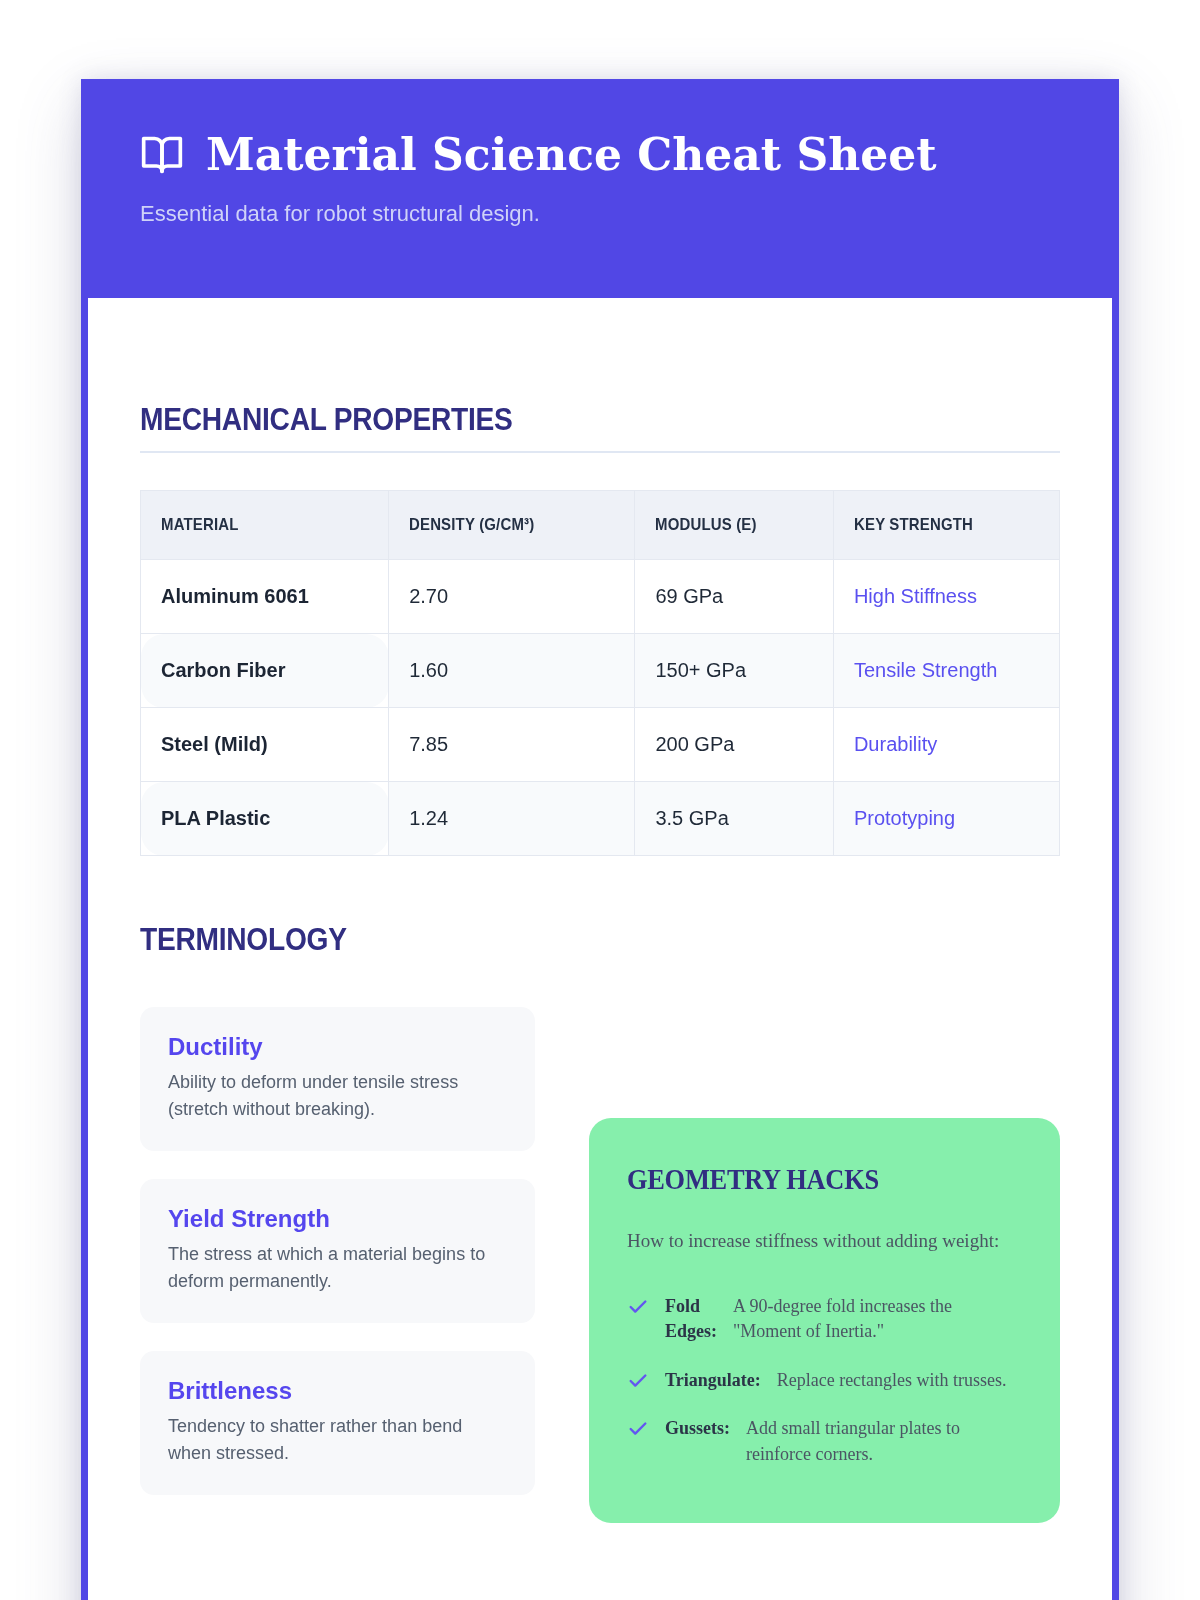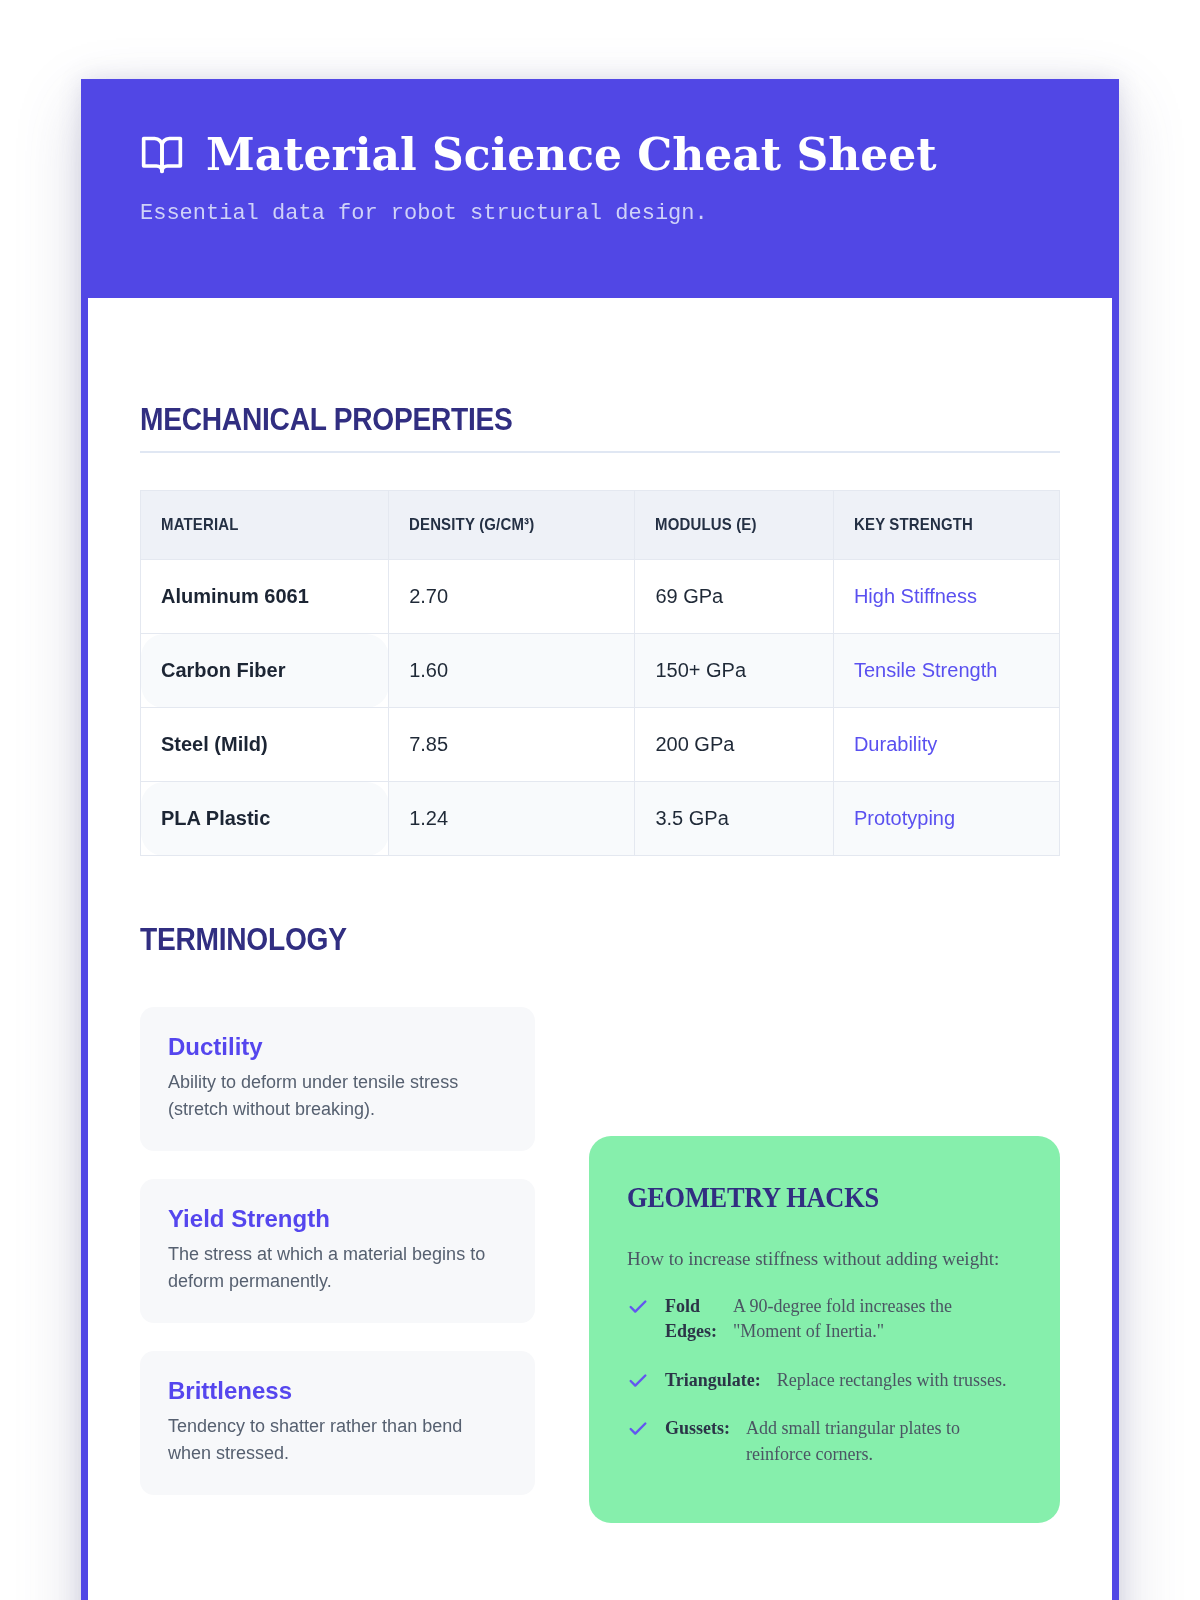--- a/index.html
+++ b/index.html
@@ -28,21 +28,21 @@
   }
   .title-row {
     display: flex; align-items: center; gap: 22px;
     margin: 0; color: #ffffff;
     font-family: "DejaVu Serif", serif;
     font-weight: bold; font-size: 44px; line-height: 1.15;
   }
   .title-row svg { flex: none; display: block; }
   .subtitle {
     margin: 20px 0 0 0;
-    font-family: Liberation Mono, monospace;
+    font-family: Liberation Sans, sans-serif;
     font-size: 22px; color: #cfd2f8;
   }
   
   .sheet-body { padding: 0 52px; }
   .cond {
     display: inline-block;
     transform: scaleX(0.88);
     transform-origin: left center;
     white-space: nowrap;
   }
@@ -105,21 +105,21 @@
   .geometry-card {
     flex: 1; min-width: 0;
     background: #86efac;
     border-radius: 22px;
     padding: 44px 38px 56px 38px;
     margin-top: 14px;
     font-family: Liberation Serif, serif;
   }
   .geometry-card .section-title { font-size: 30px; }
   .geo-intro {
-    margin: 28px 0 18px 0;
+    margin: 28px 0 36px 0;
     color: #4b5563; font-size: 19px; line-height: 1.85;
   }
   .hack {
     display: flex; gap: 16px;
     align-items: flex-start;
     margin-bottom: 23px;
   }
   .hack:last-child { margin-bottom: 0; }
   .check-icon { flex: none; margin-top: 2px; }
   .hack-term {

